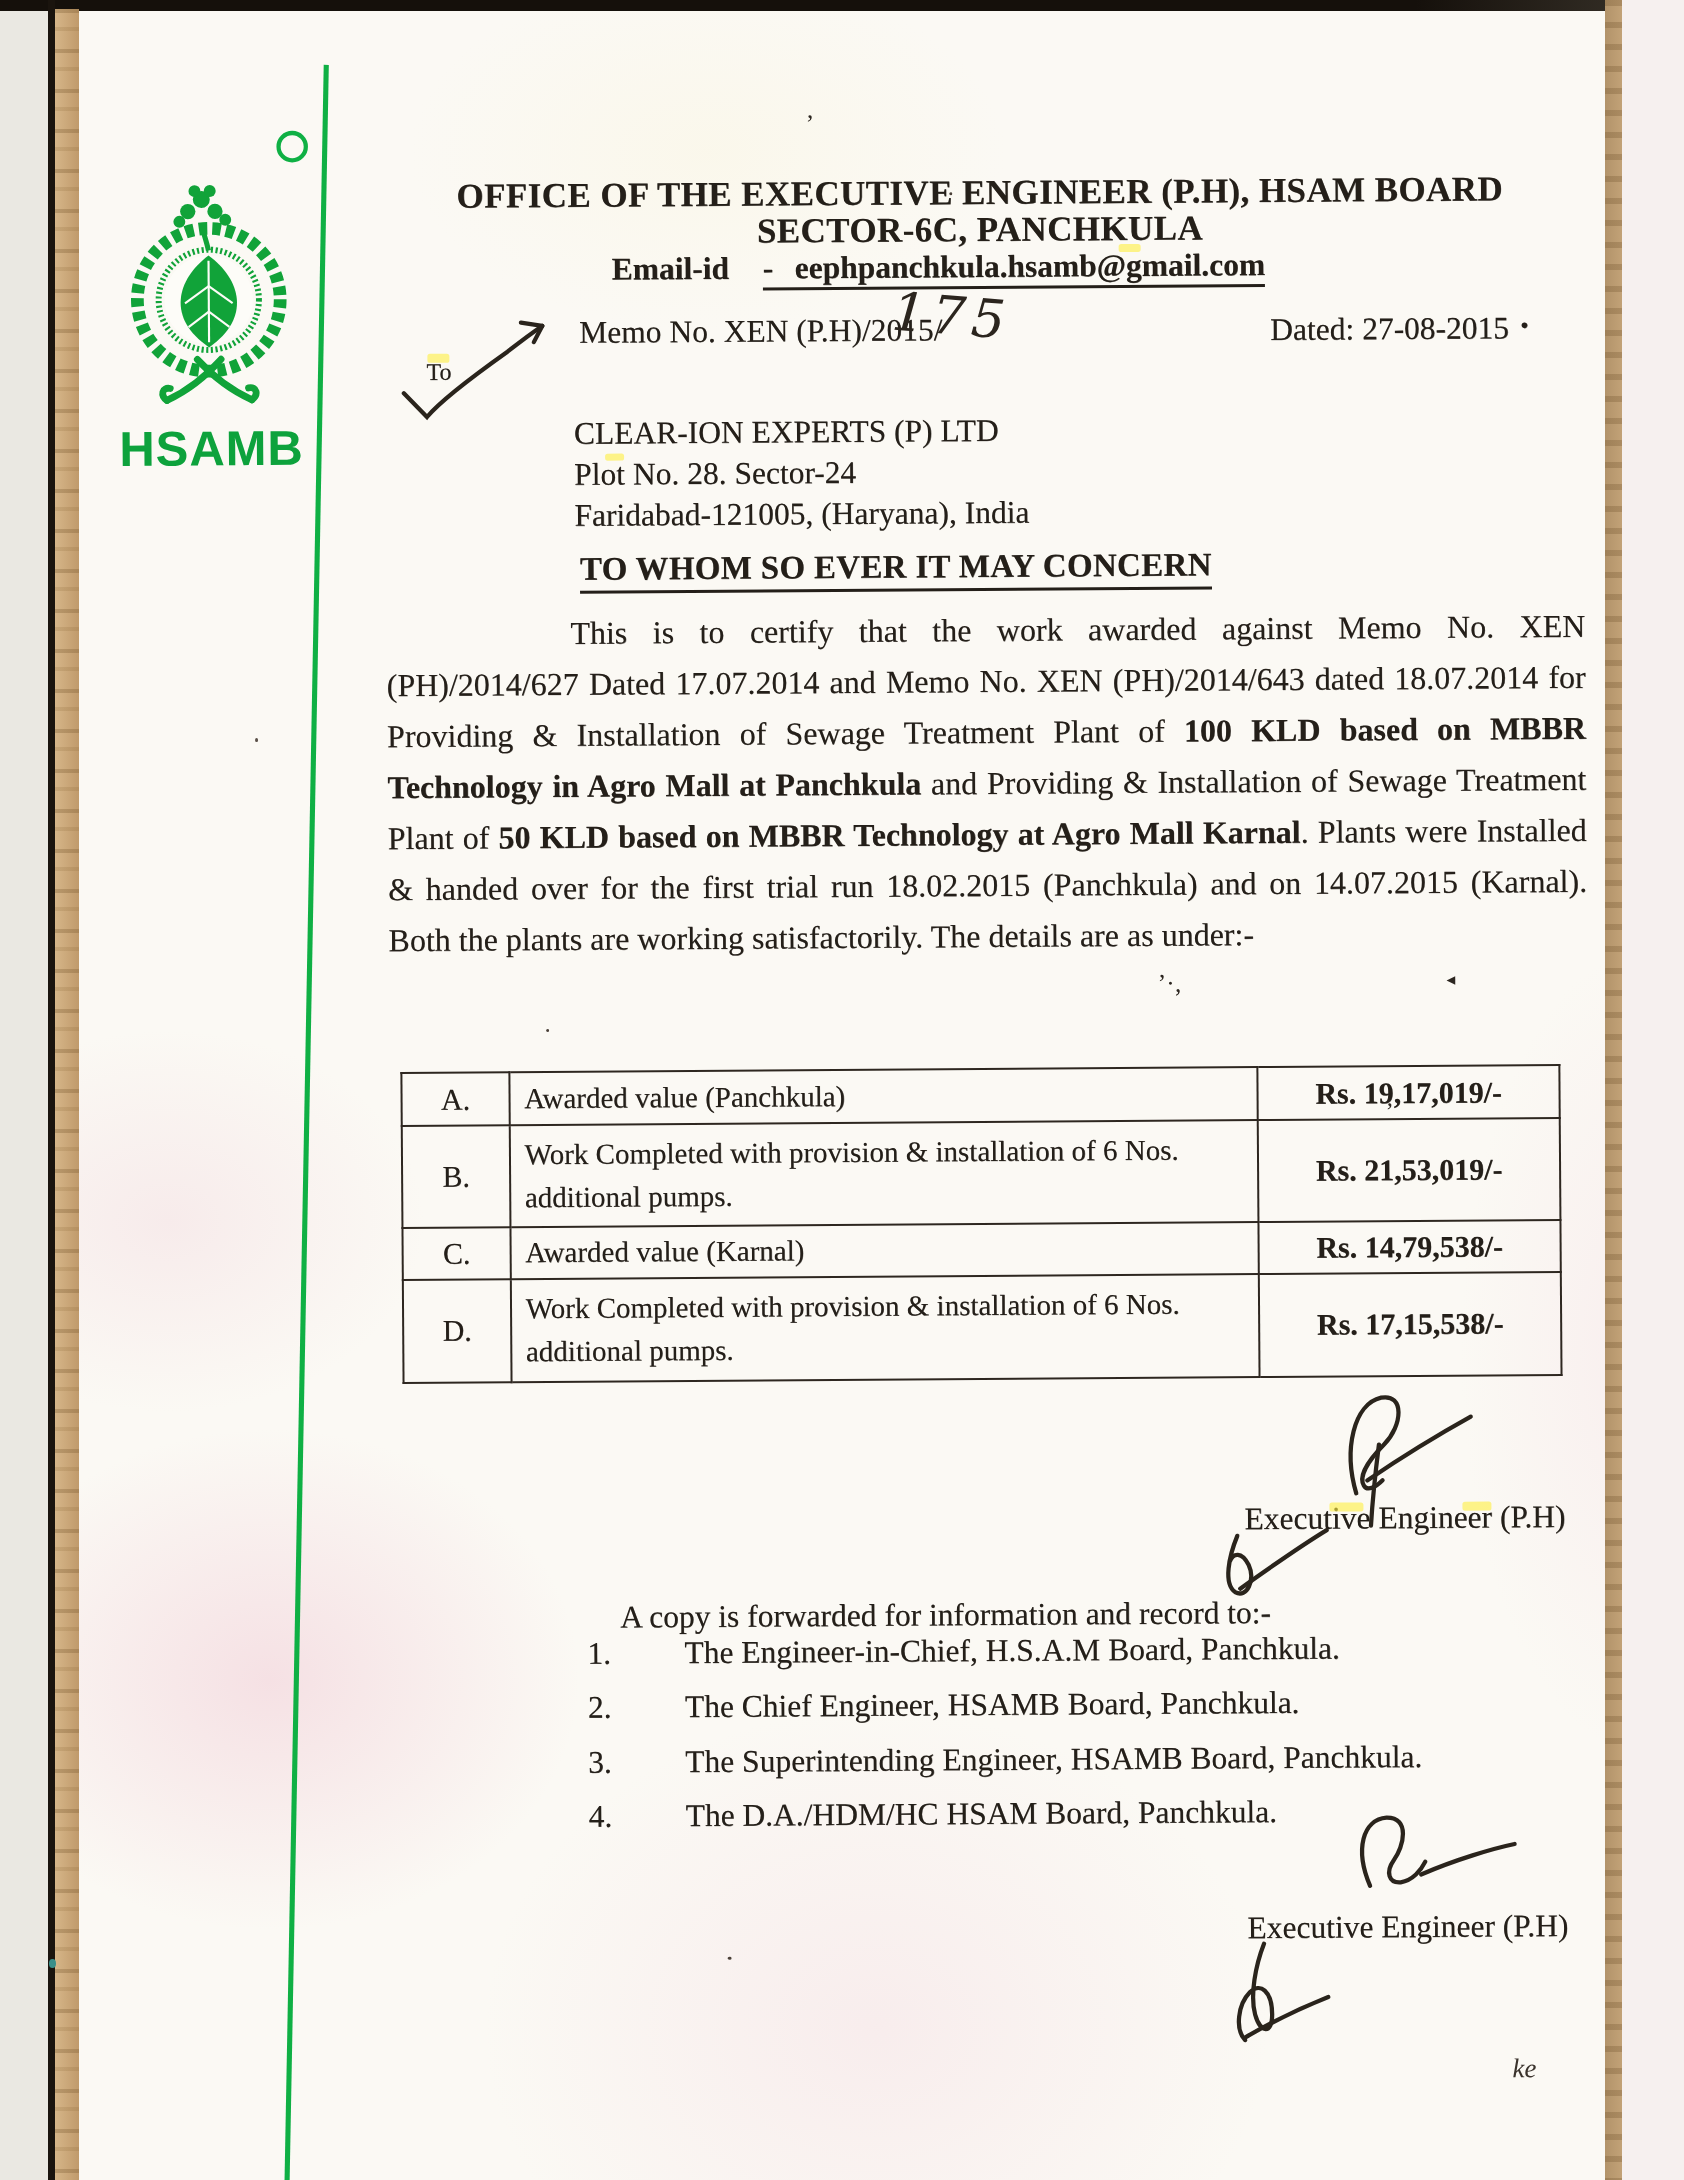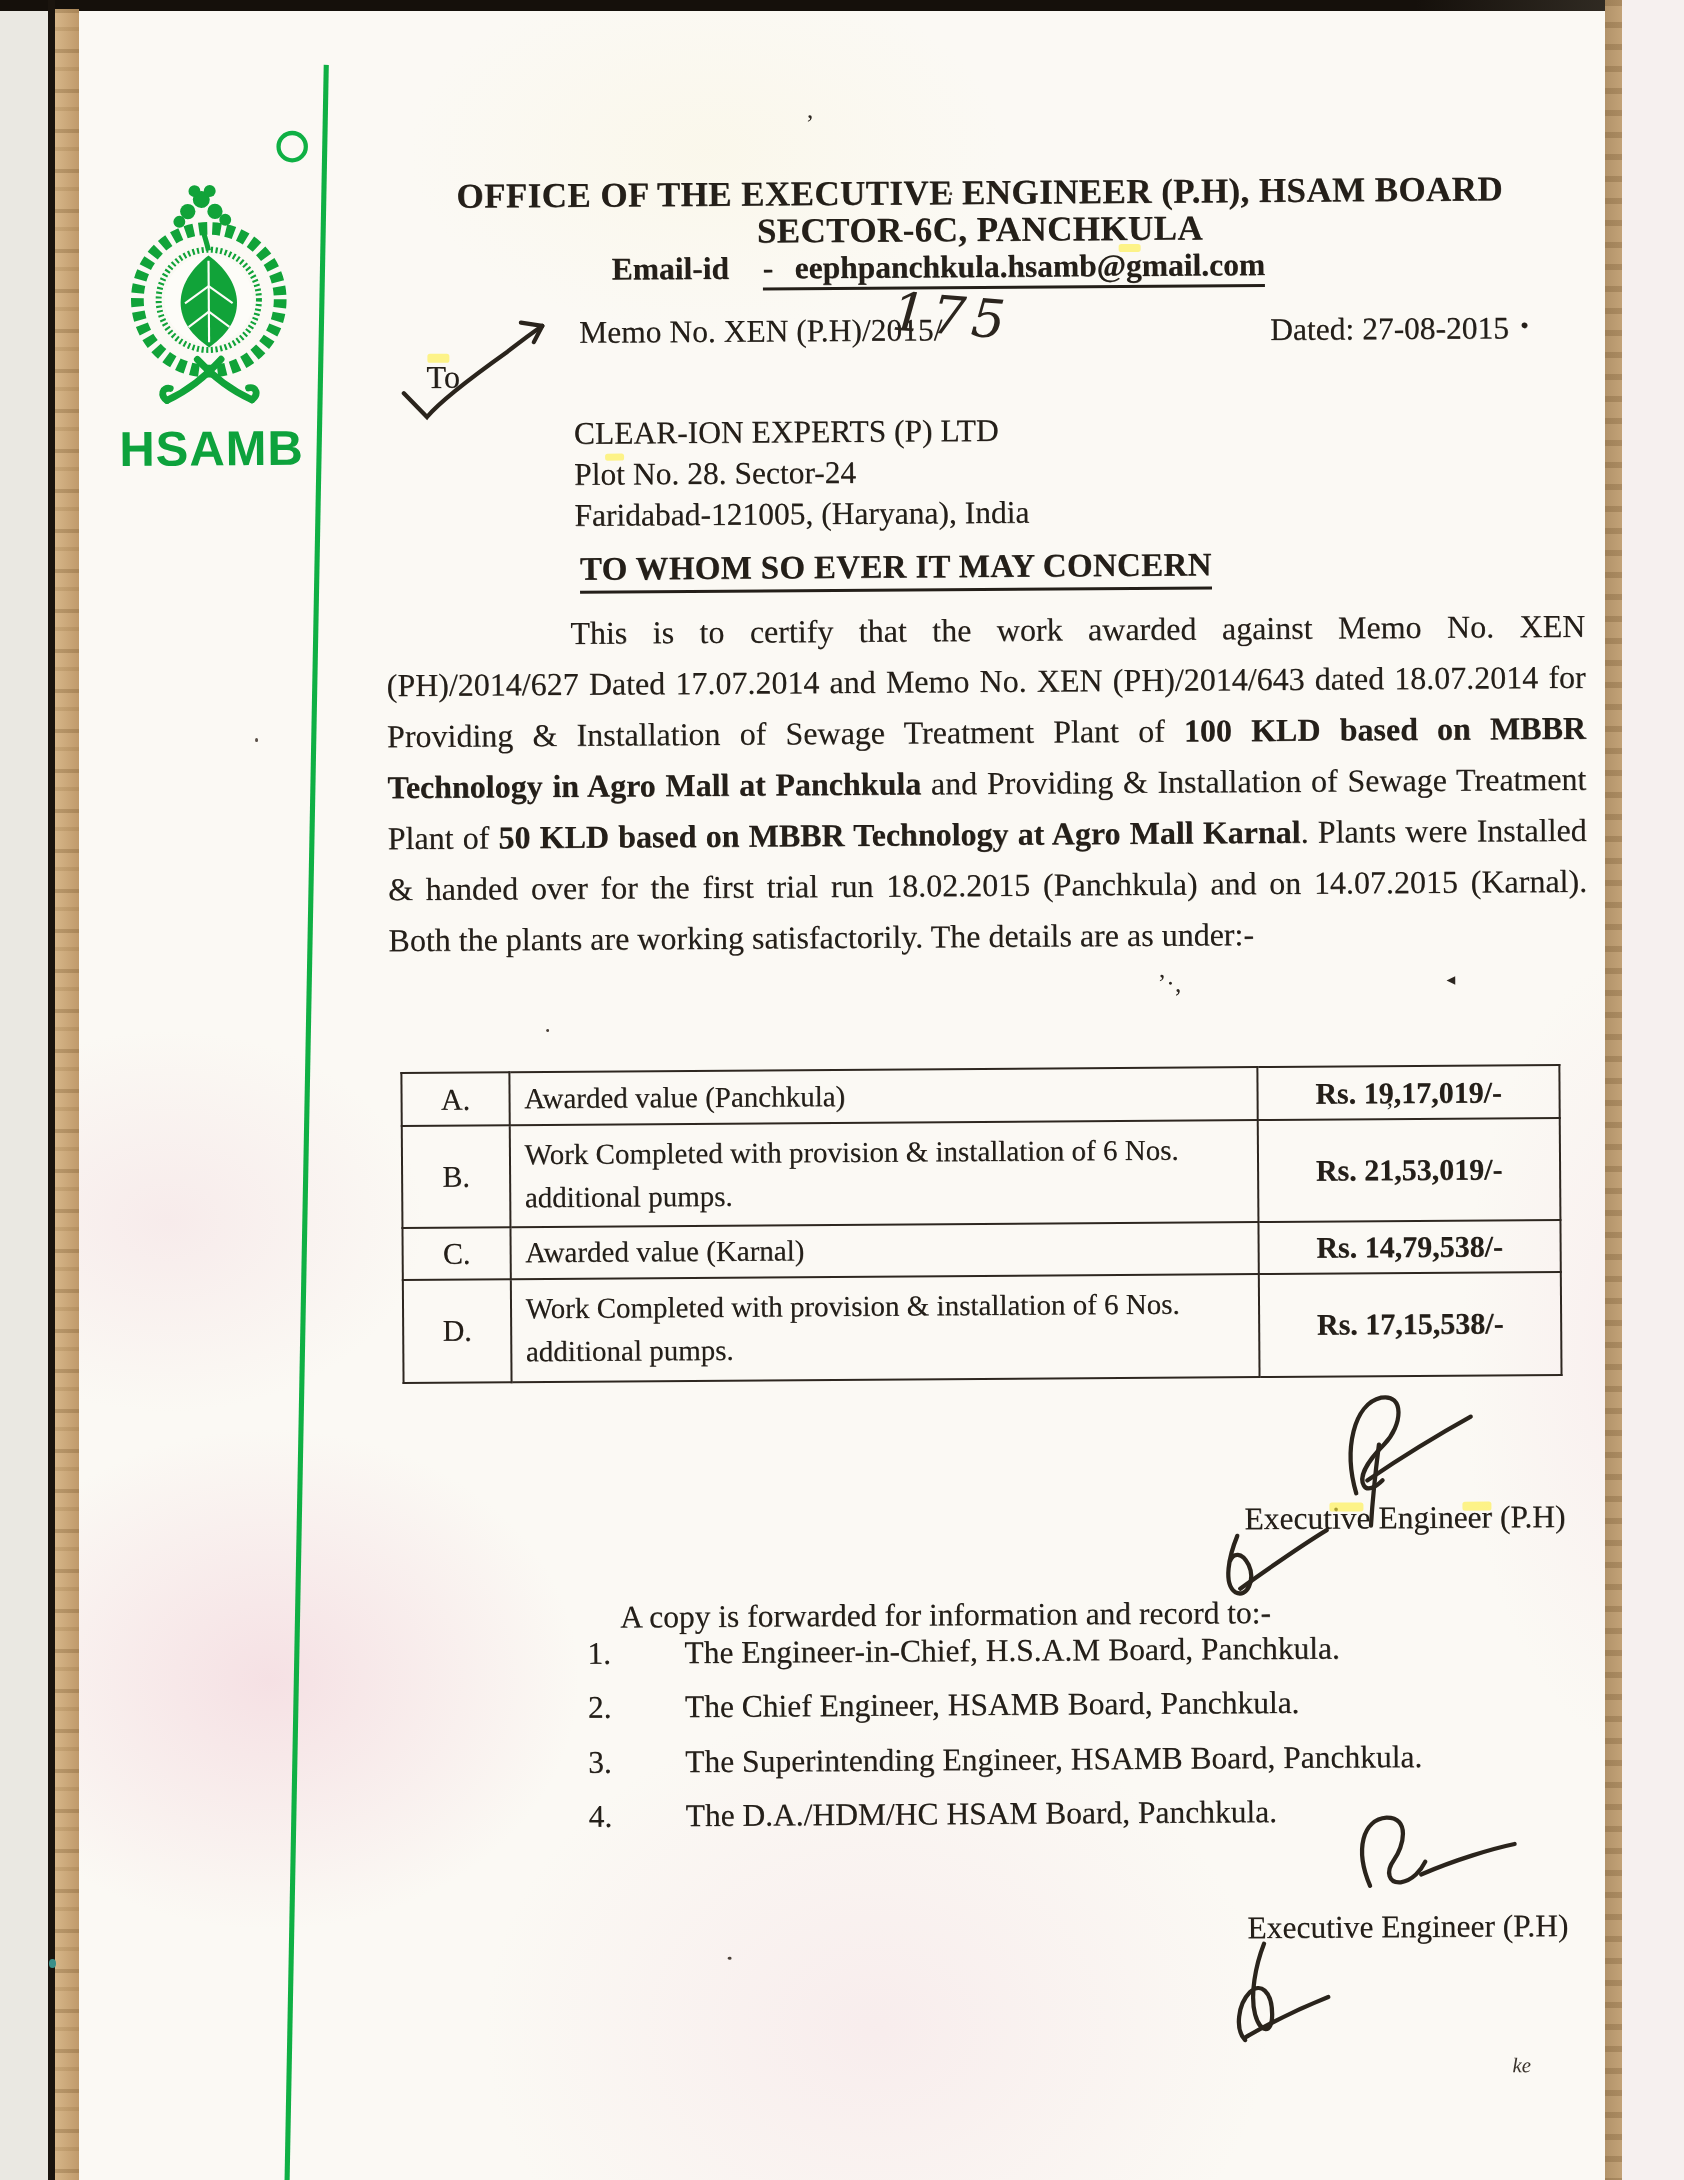--- a/index.html
+++ b/index.html
@@ -112,21 +112,21 @@
     </div>
 
     <div class="abs txt" style="left:583px;top:313px;font-size:31.5px;">Memo No. XEN (P.H)/2015/</div>
     <div class="abs" style="left:896px;top:286px;font-size:53px;font-style:italic;
          font-family:'DejaVu Serif',serif;letter-spacing:6px;transform:rotate(5deg);color:#2b251e;">175</div>
     <div class="abs txt" style="left:1274px;top:315px;font-size:31.5px;">
       <span>Dated: 27-08-2015</span>
       <span style="font-size:24px;vertical-align:5.1px;margin-left:3.4px;">•</span>
     </div>
 
-    <div class="abs txt" style="left:430px;top:356px;font-size:32px;">To</div>
+    <div class="abs txt" style="left:430px;top:356px;font-size:24px;">To</div>
     <div class="abs txt" style="left:577px;top:414px;font-size:31.5px;">CLEAR-ION EXPERTS (P) LTD</div>
     <div class="abs txt" style="left:577px;top:455px;font-size:31.5px;">Plot No. 28. Sector-24</div>
     <div class="abs txt" style="left:577px;top:496px;font-size:31.5px;">Faridabad-121005, (Haryana), India</div>
 
     <div class="abs txt b" style="left:582px;top:549px;font-size:33px;letter-spacing:0.3px;
          border-bottom:3.4px solid #241f19;padding-bottom:2.6px;">TO WHOM SO EVER IT MAY CONCERN</div>
 
     <div class="abs para">
       <span>This is to certify that the work awarded against Memo No. XEN (PH)/2014/627 Dated 17.07.2014 and Memo No. XEN (PH)/2014/643 dated 18.07.2014 for Providing &amp; Installation of Sewage Treatment Plant of </span><span class="b">100 KLD based on MBBR Technology in Agro Mall at Panchkula</span><span> and Providing &amp; Installation of Sewage Treatment Plant of </span><span class="b">50 KLD based on MBBR Technology at Agro Mall Karnal</span><span>. Plants were Installed &amp; handed over for the first trial run 18.02.2015 (Panchkula) and on 14.07.2015 (Karnal). Both the plants are working satisfactorily. The details are as under:-</span>
     </div>
@@ -198,21 +198,21 @@
     <div class="abs hl" style="left:431px;top:351px;width:22px;height:8.5px;"></div>
     <div class="abs hl" style="left:1123px;top:246px;width:22px;height:7.7px;"></div>
     <div class="abs hl" style="left:608px;top:452px;width:19px;height:6.8px;"></div>
     <div class="abs hl" style="left:1325px;top:1506px;width:34px;height:9.4px;"></div>
     <div class="abs hl" style="left:1458px;top:1506px;width:29px;height:9.4px;"></div>
 
     <div class="abs inkmark" style="left:811px;top:109px;font-size:25.6px;">ʼ</div>
     <div class="abs inkmark" style="left:1157px;top:971px;font-size:25.6px;">ʼ·,</div>
     <div class="abs inkmark" style="left:1443px;top:976px;font-size:14.5px;">◄</div>
     <div class="abs inkmark" style="left:1384px;top:1102px;font-size:24px;">ʼ</div>
-    <div class="abs inkmark" style="left:1504px;top:2058px;font-size:21px;font-style:italic;color:#3a332c;">ke</div>
+    <div class="abs inkmark" style="left:1504px;top:2058px;font-size:27px;font-style:italic;color:#3a332c;">ke</div>
     <div class="abs speck" style="left:954px;top:193px;width:3.4px;height:3.4px;background:#4a4038;"></div>
     <div class="abs speck" style="left:545px;top:1027px;width:3.4px;height:3.4px;background:#4a4038;"></div>
     <div class="abs speck" style="left:720px;top:1956px;width:4.3px;height:3.4px;background:#4a4038;"></div>
     <div class="abs speck" style="left:256px;top:734px;width:3.4px;height:4.3px;background:#5a5048;"></div>
   </div>
 
   <div class="abs leftgutter"></div>
   <div class="abs leftblack"></div>
   <div class="abs lefttan"></div>
   <div class="abs topbar"></div>

